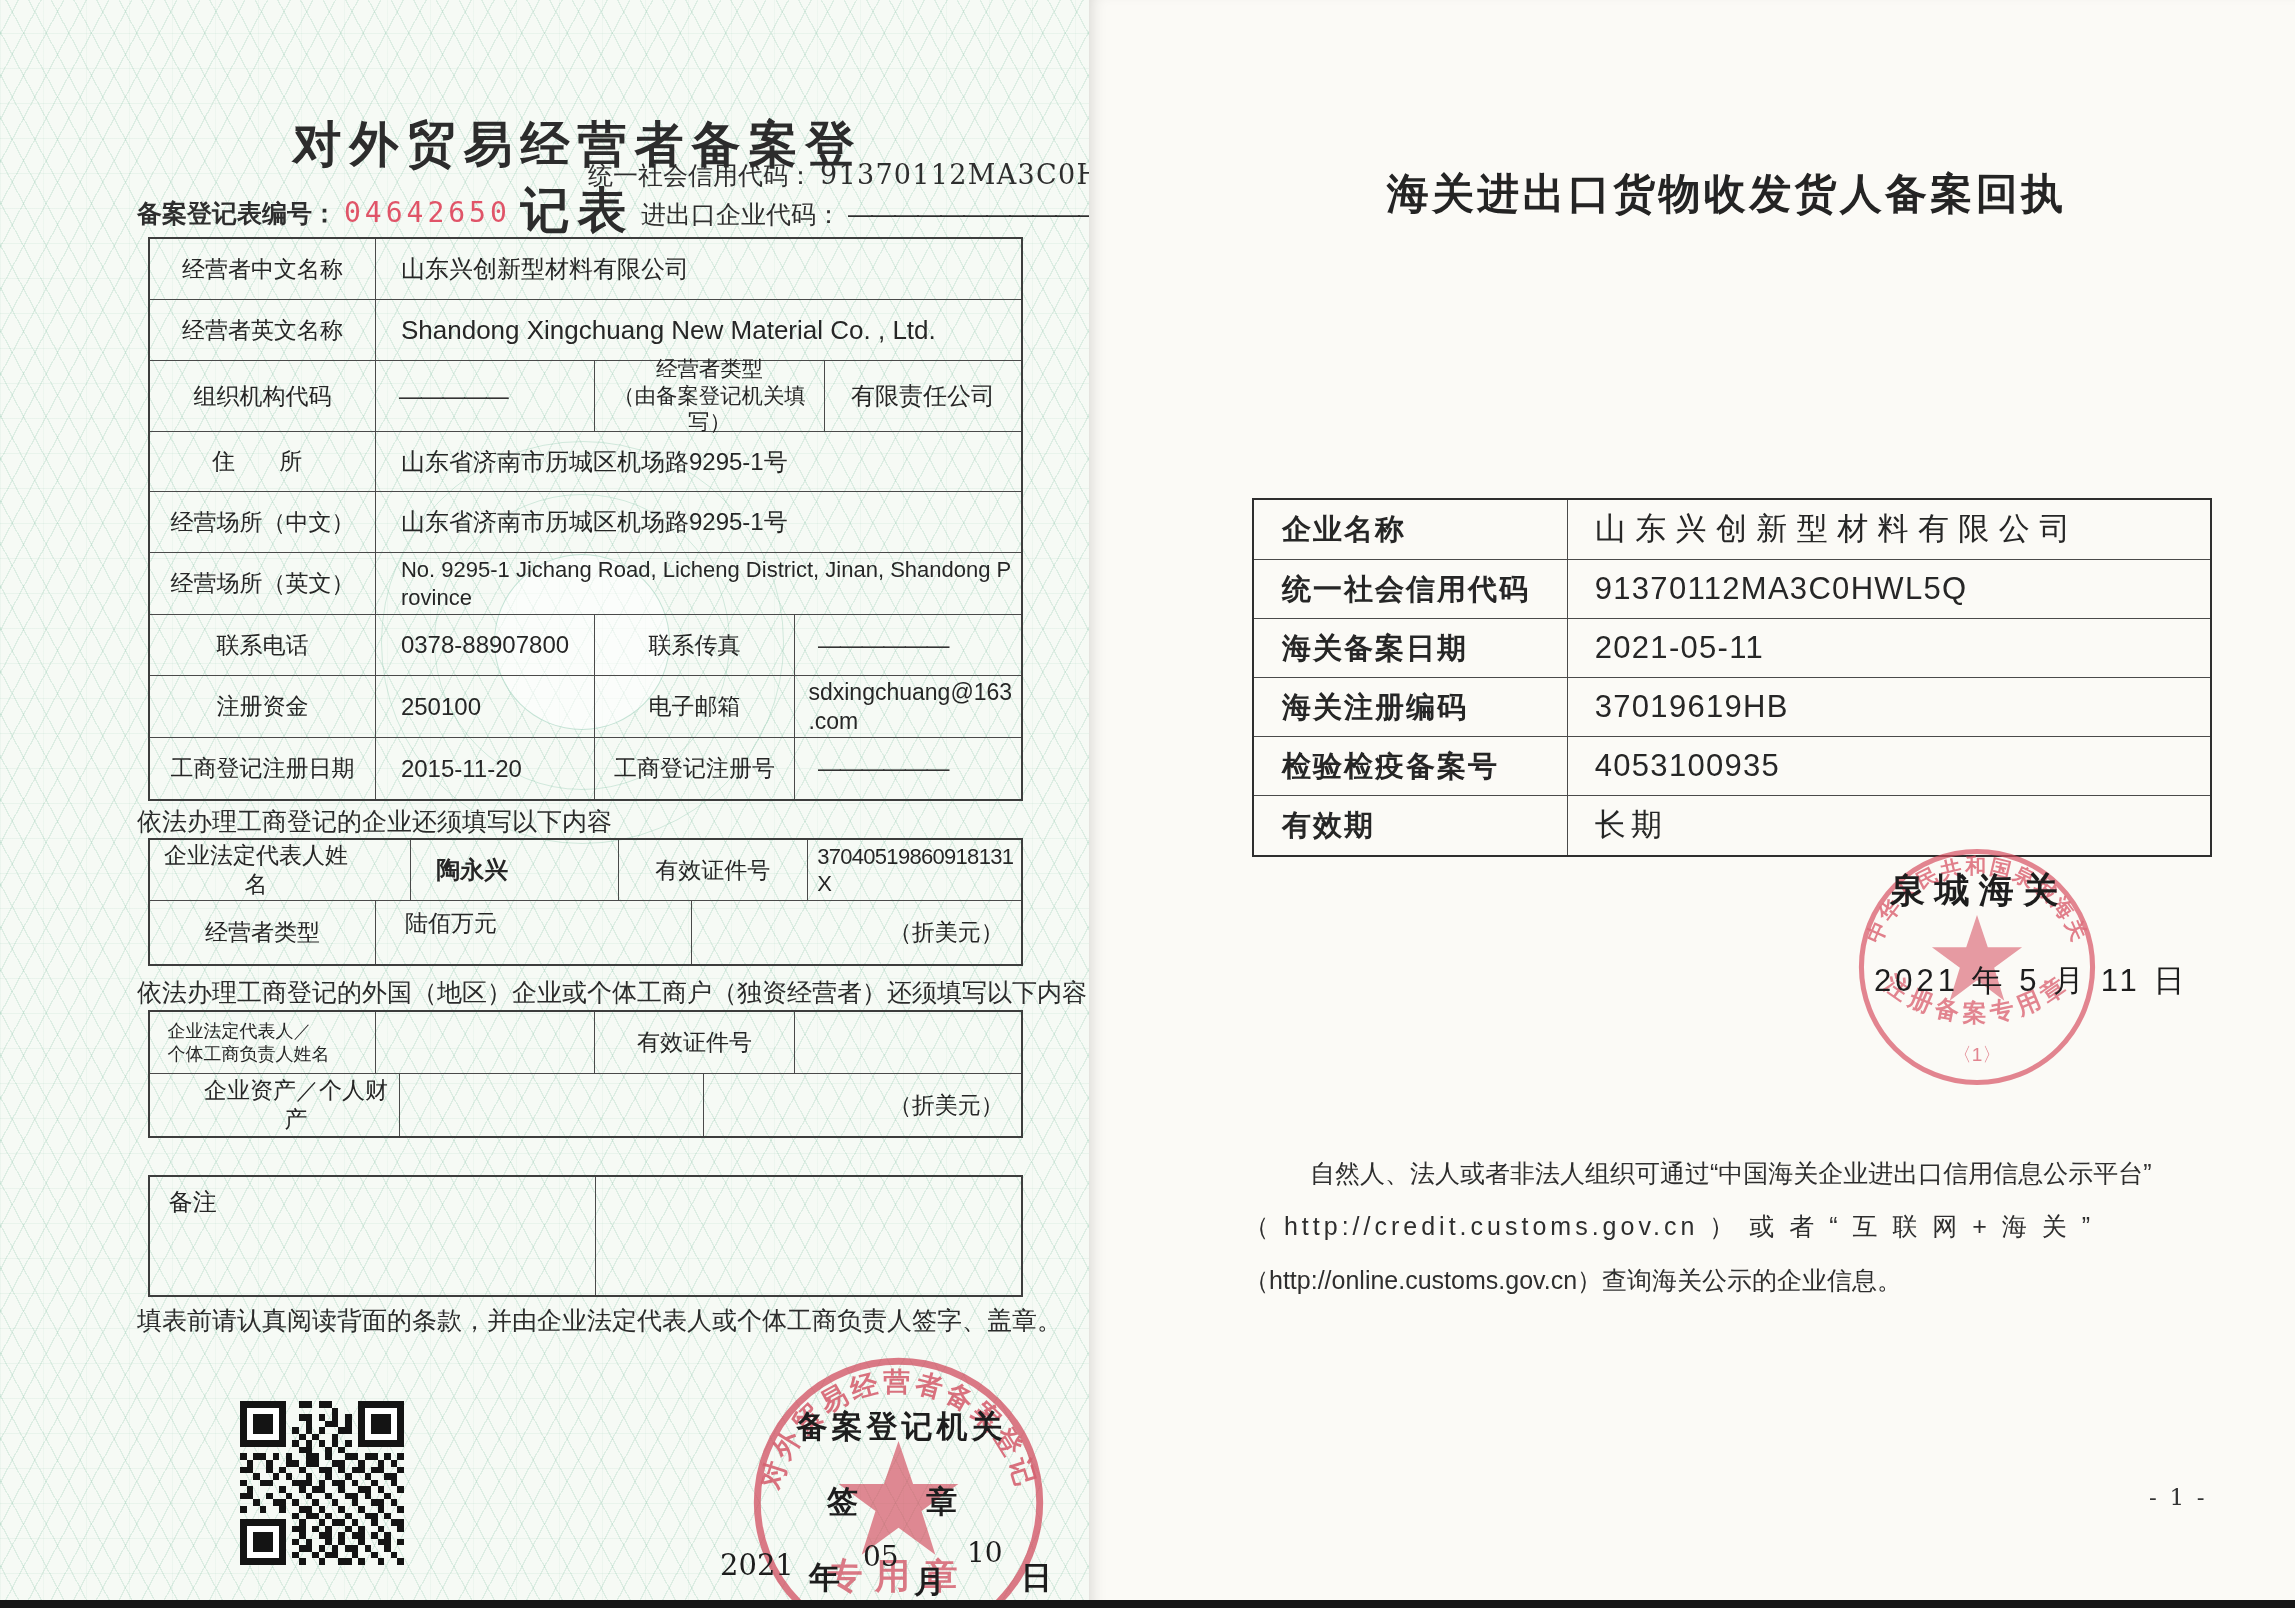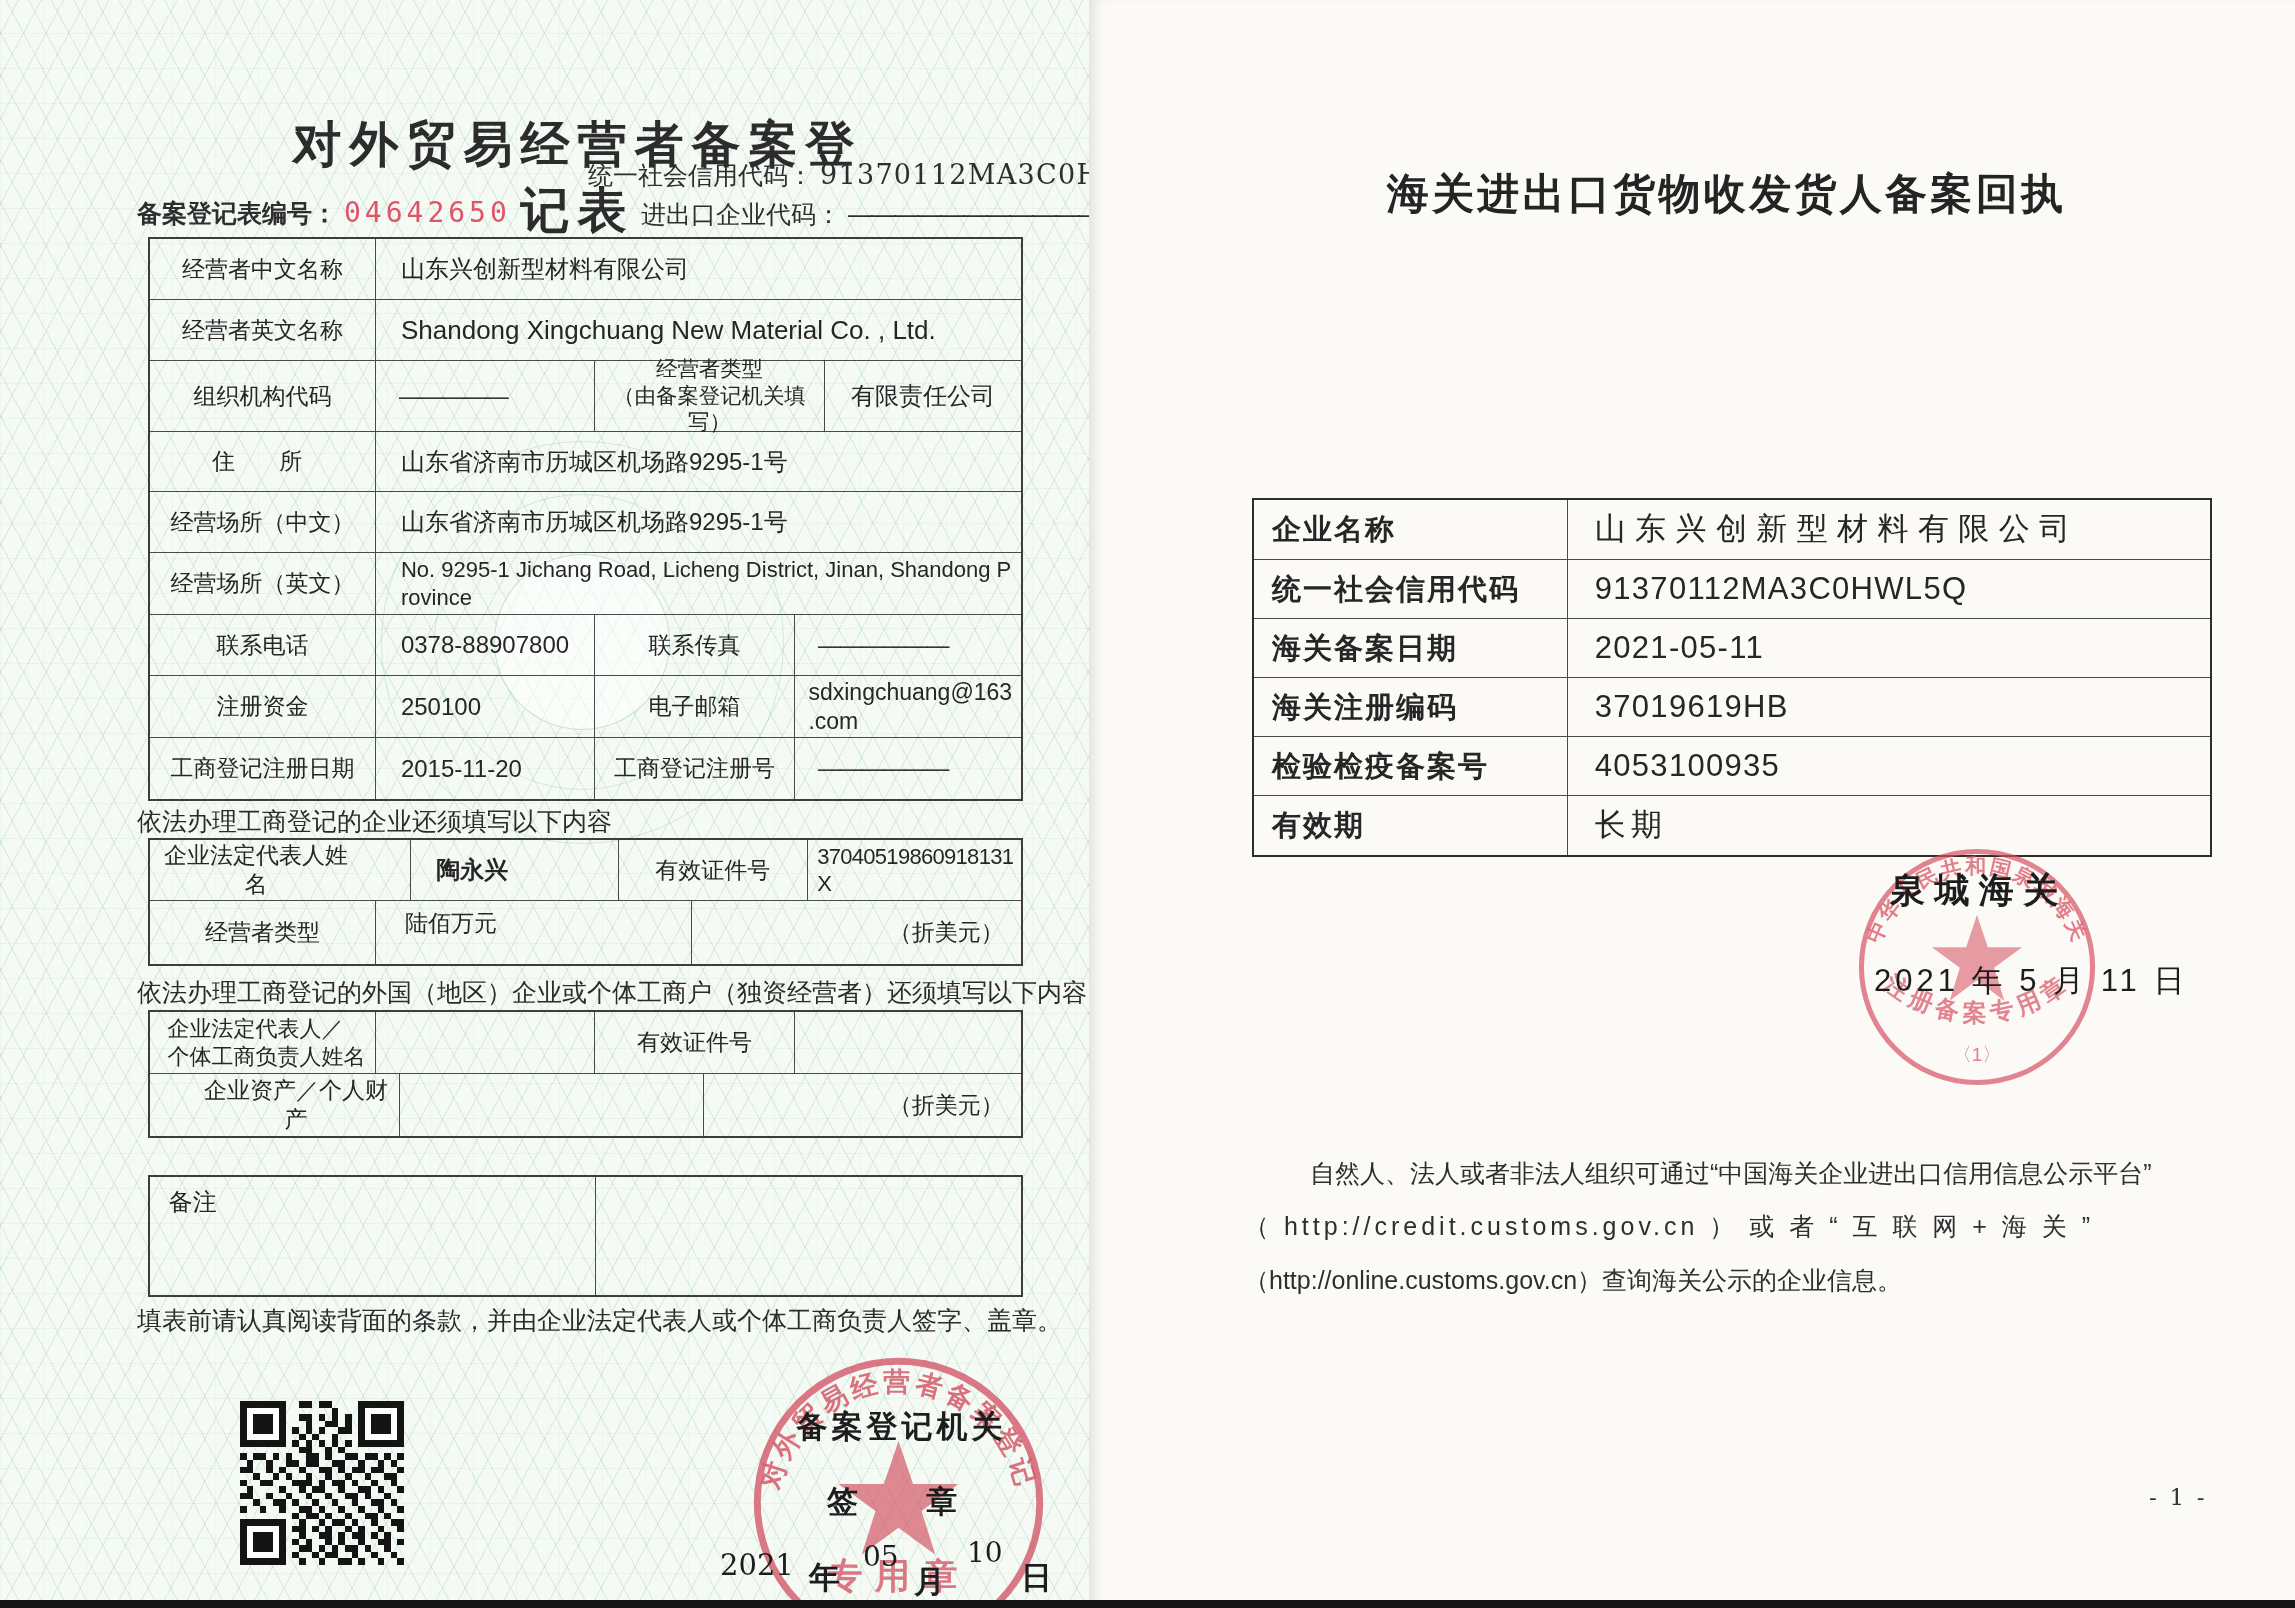--- a/index.html
+++ b/index.html
@@ -46,21 +46,21 @@
   .sec-title{font-size:25px;color:#2b2b2b;white-space:nowrap;}
   #footer-note{left:137px;top:1304px;font-size:25px;color:#2b2b2b;}
 
   
   .stamp-overlay{color:#1d1d1d;white-space:nowrap;}
   .datepart{position:absolute;font-size:27px;color:#1d1d1d;}
   .hand{font-family:"DejaVu Serif","Liberation Serif",serif;}
 
   
   #r-table .tcell{font-size:29px;padding:4px 9.4px;}
-  #r-table .lbl{justify-content:flex-start;text-align:left;padding-left:18px;font-weight:600;
+  #r-table .lbl{justify-content:flex-start;text-align:left;padding-left:28px;font-weight:600;
     letter-spacing:2px;}
   #r-table .val{justify-content:flex-start;text-align:left;padding-left:27px;font-weight:400;
     font-size:31px;letter-spacing:1.3px;}
   #r-title{left:1326px;top:166px;width:801px;text-align:center;font-size:42px;font-weight:700;
     letter-spacing:3.3px;color:#242424;}
   .para{font-size:25px;color:#2e2e2e;white-space:nowrap;}
   #page-num{font-size:23px;color:#333;letter-spacing:2.7px;font-family:"DejaVu Serif",serif;}
 </style>
 </head>
 <body>
@@ -151,21 +151,21 @@
       <div class="tcell cfirst" style="width:226px;">经营者类型</div>
       <div class="tcell topleft" style="width:317px;">陆佰万元</div>
       <div class="tcell noteright" style="width:332px;">（折美元）</div>
     </div>
   </div>
 
   <div class="abs sec-title" style="left:137px;top:976px;">依法办理工商登记的外国（地区）企业或个体工商户（独资经营者）还须填写以下内容</div>
 
   <div class="gtable" style="left:148px;top:1010px;width:875px;">
     <div class="trow first" style="height:61px;">
-      <div class="tcell cfirst" style="width:226px;flex-direction:column;align-items:flex-start;padding-left:17.4px;font-size:22px;">
+      <div class="tcell cfirst" style="width:226px;flex-direction:column;align-items:flex-start;padding-left:17.4px;font-size:18px;">
         <span>企业法定代表人／</span>
         <span>个体工商负责人姓名</span>
       </div>
       <div class="tcell" style="width:220px;"></div>
       <div class="tcell" style="width:201px;">有效证件号</div>
       <div class="tcell" style="width:228px;"></div>
     </div>
     <div class="trow" style="height:63px;padding-left:32px;">
       <div class="tcell cfirst" style="width:226px;justify-content:flex-start;padding-left:17.4px;">企业资产／个人财产</div>
       <div class="tcell" style="width:317px;"></div>

